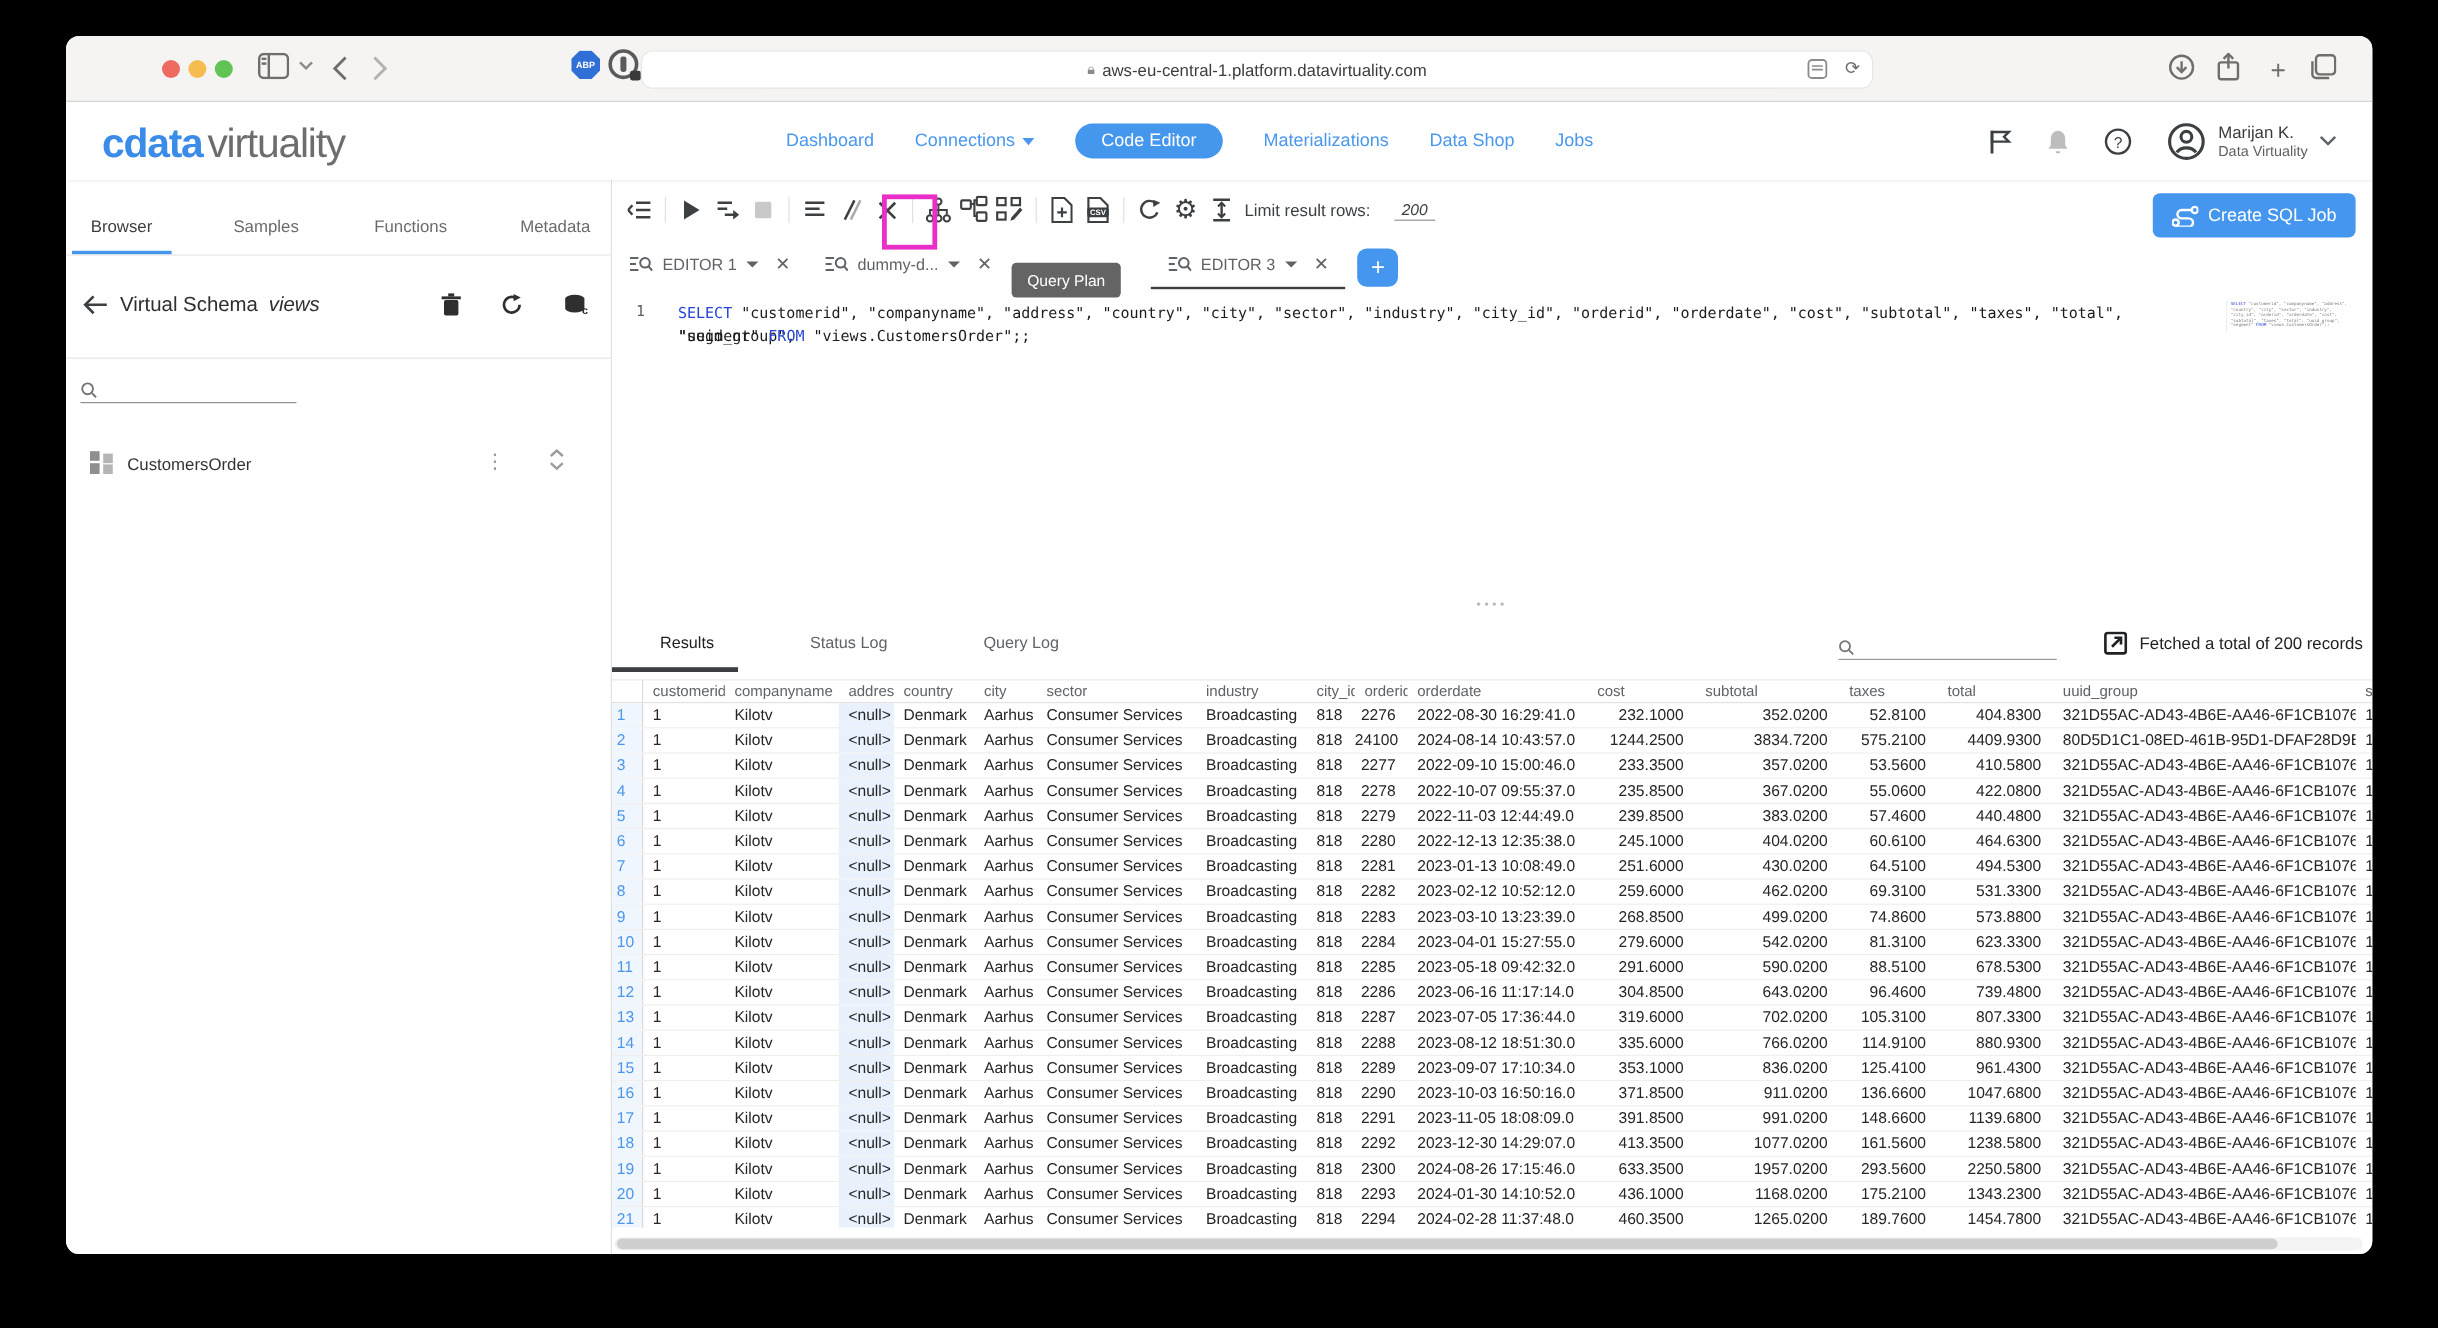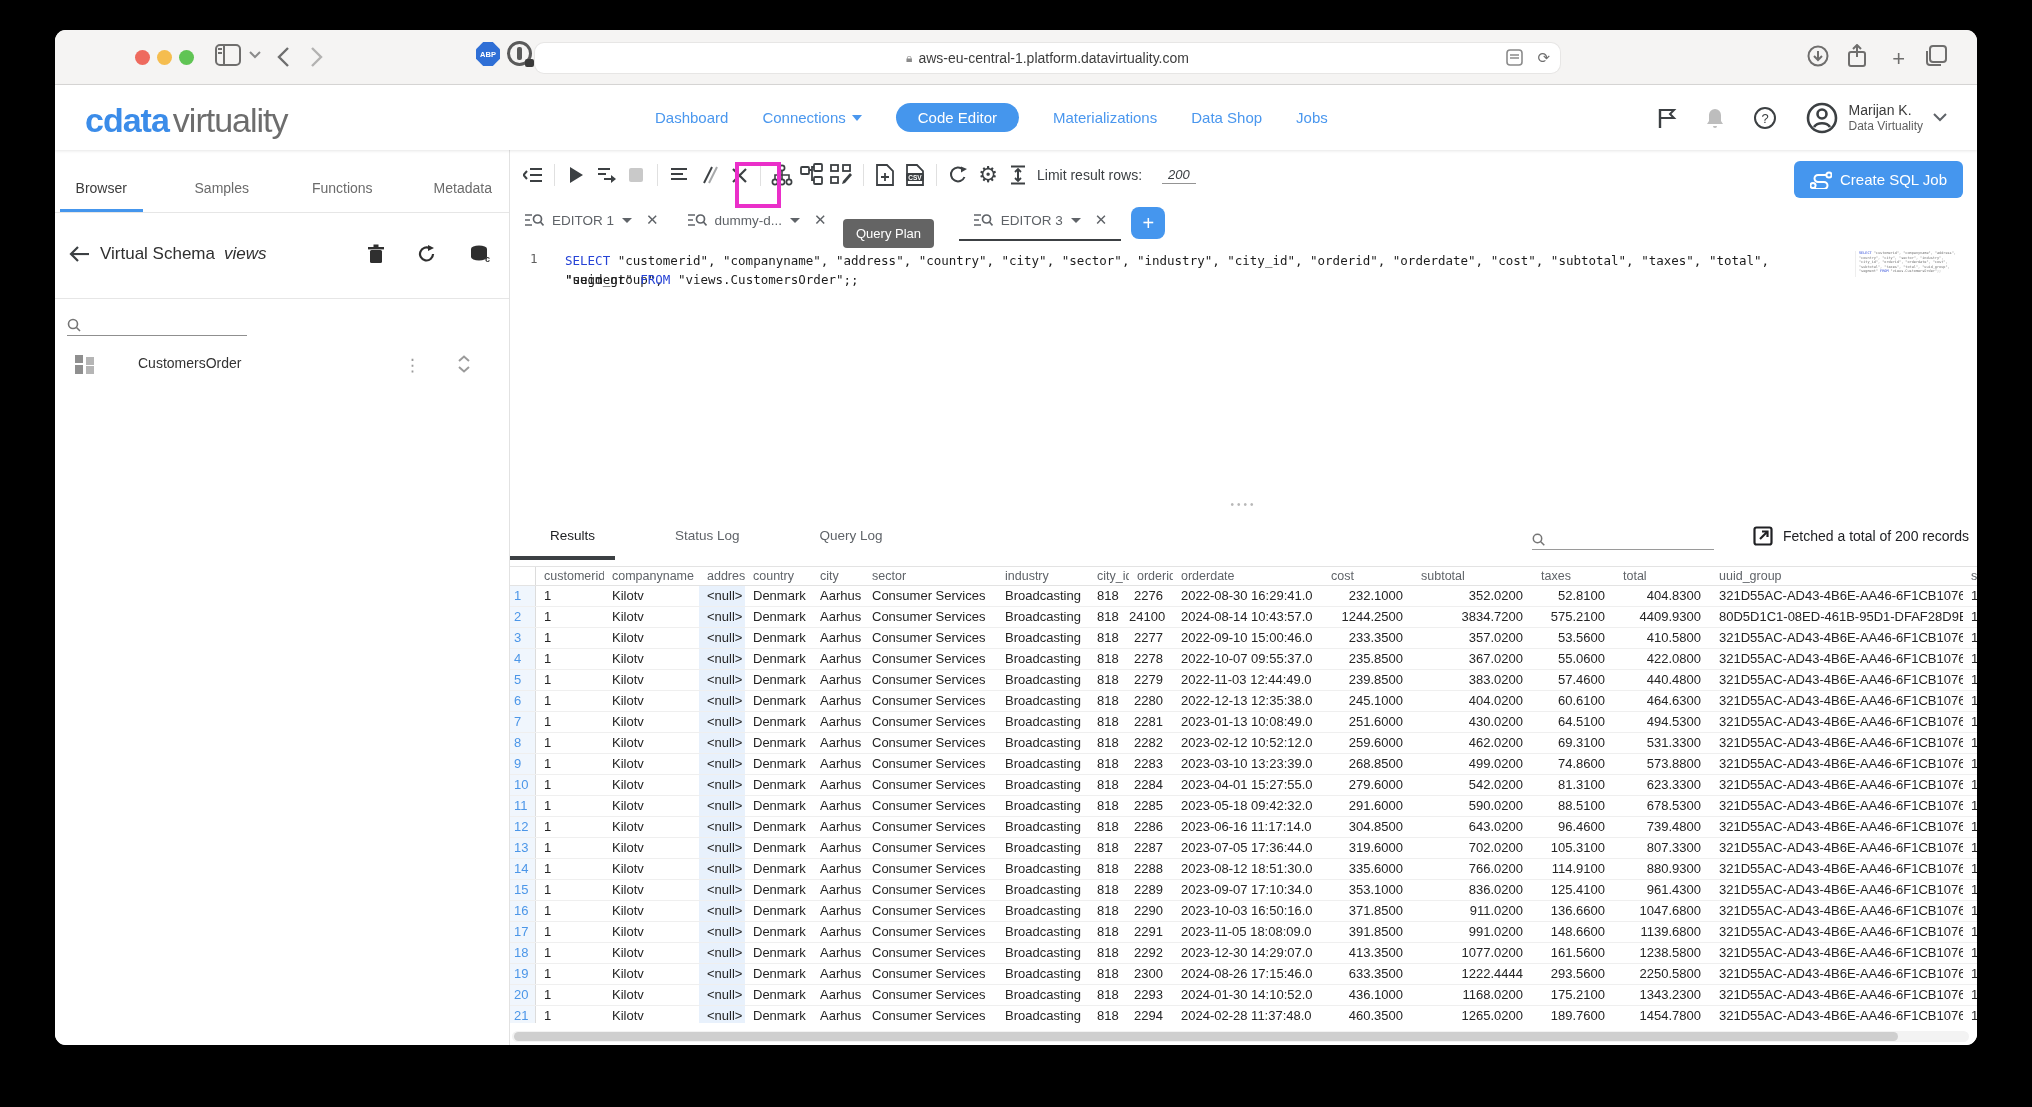--- a/index.html
+++ b/index.html
@@ -41,21 +41,21 @@
   .sb-tabs { position:absolute; top:20px; left:0; width:100%; height:42px; display:flex;gap:28px; }
   .sb-tab { flex:1; text-align:center; font-size:14px; color:#6b6b6b; padding-top:10px; position:relative; cursor:pointer; }
   .sb-tab.active { color:#3c3c3c; }
   .sb-tab.active::after { content:""; position:absolute; left:5px; right:5px; bottom:0; height:3px; background:#4596ed; }
   .sb-div { position:absolute; left:0; width:100%; height:1px; background:#e6e6e6; }
   .schema-row { position:absolute; top:82px; left:0; width:100%; height:44px; display:flex; align-items:center; }
   .schema-title { font-size:17px; color:#2f2f2f; margin-left:9px; }
   .schema-sub { font-size:17px; color:#2f2f2f; font-style:italic; margin-left:9px; }
   .schema-icons { position:absolute; right:18px; display:flex; gap:32px; color:#2f2f2f; }
   .sb-search { position:absolute; top:160px; left:12px; width:180px; border-bottom:1px solid #8f8f8f; height:26px; color:#757575; }
-  .sb-item { position:absolute; top:205px; left:0; width:100%; height:40px; display:flex; align-items:flex-start;gap:32px; }
+  .sb-item { position:absolute; top:205px; left:0; width:100%; height:40px; display:flex; align-items:flex-end; }
   .sb-item-label { font-size:14px; color:#333; margin-left:12px; }
   .sb-item-actions { position:absolute; right:38px; display:flex; gap:36px; color:#9b9b9b; }
   .gridic { width:19px; height:19px; margin-left:20px; position:relative; }
   .gridic i { position:absolute; background:#8f8f8f; width:8px; height:8px; }
   .gridic i:nth-child(1){left:0;top:0;} .gridic i:nth-child(2){right:0;top:2px;background:#b5b5b5;}
   .gridic i:nth-child(3){left:0;bottom:0;height:9px;} .gridic i:nth-child(4){right:0;bottom:0;background:#b5b5b5;}
 
   
   .toolbar { position:absolute; left:0; top:0; width:100%; height:50px; display:flex; align-items:center; }
   .tb-ic { width:30px; height:30px; display:flex; align-items:center; justify-content:center; color:#3c4043; cursor:pointer; flex:0 0 auto; }
@@ -875,21 +875,21 @@
               <div class="td c2">Kilotv</div>
               <div class="td c3">&lt;null&gt;</div>
               <div class="td c4">Denmark</div>
               <div class="td c5">Aarhus</div>
               <div class="td c6">Consumer Services</div>
               <div class="td c7">Broadcasting</div>
               <div class="td c8">818</div>
               <div class="td c9 num">2300</div>
               <div class="td c10">2024-08-26 17:15:46.0</div>
               <div class="td c11 num">633.3500</div>
-              <div class="td c12 num">1222.4444</div>
+              <div class="td c12 num">1957.0200</div>
               <div class="td c13 num">293.5600</div>
               <div class="td c14 num">2250.5800</div>
               <div class="td c15">321D55AC-AD43-4B6E-AA46-6F1CB1076FC8</div>
               <div class="td c16">10k</div>
             </div>
             <div class="trow">
               <div class="td c0">20</div>
               <div class="td c1">1</div>
               <div class="td c2">Kilotv</div>
               <div class="td c3">&lt;null&gt;</div>

